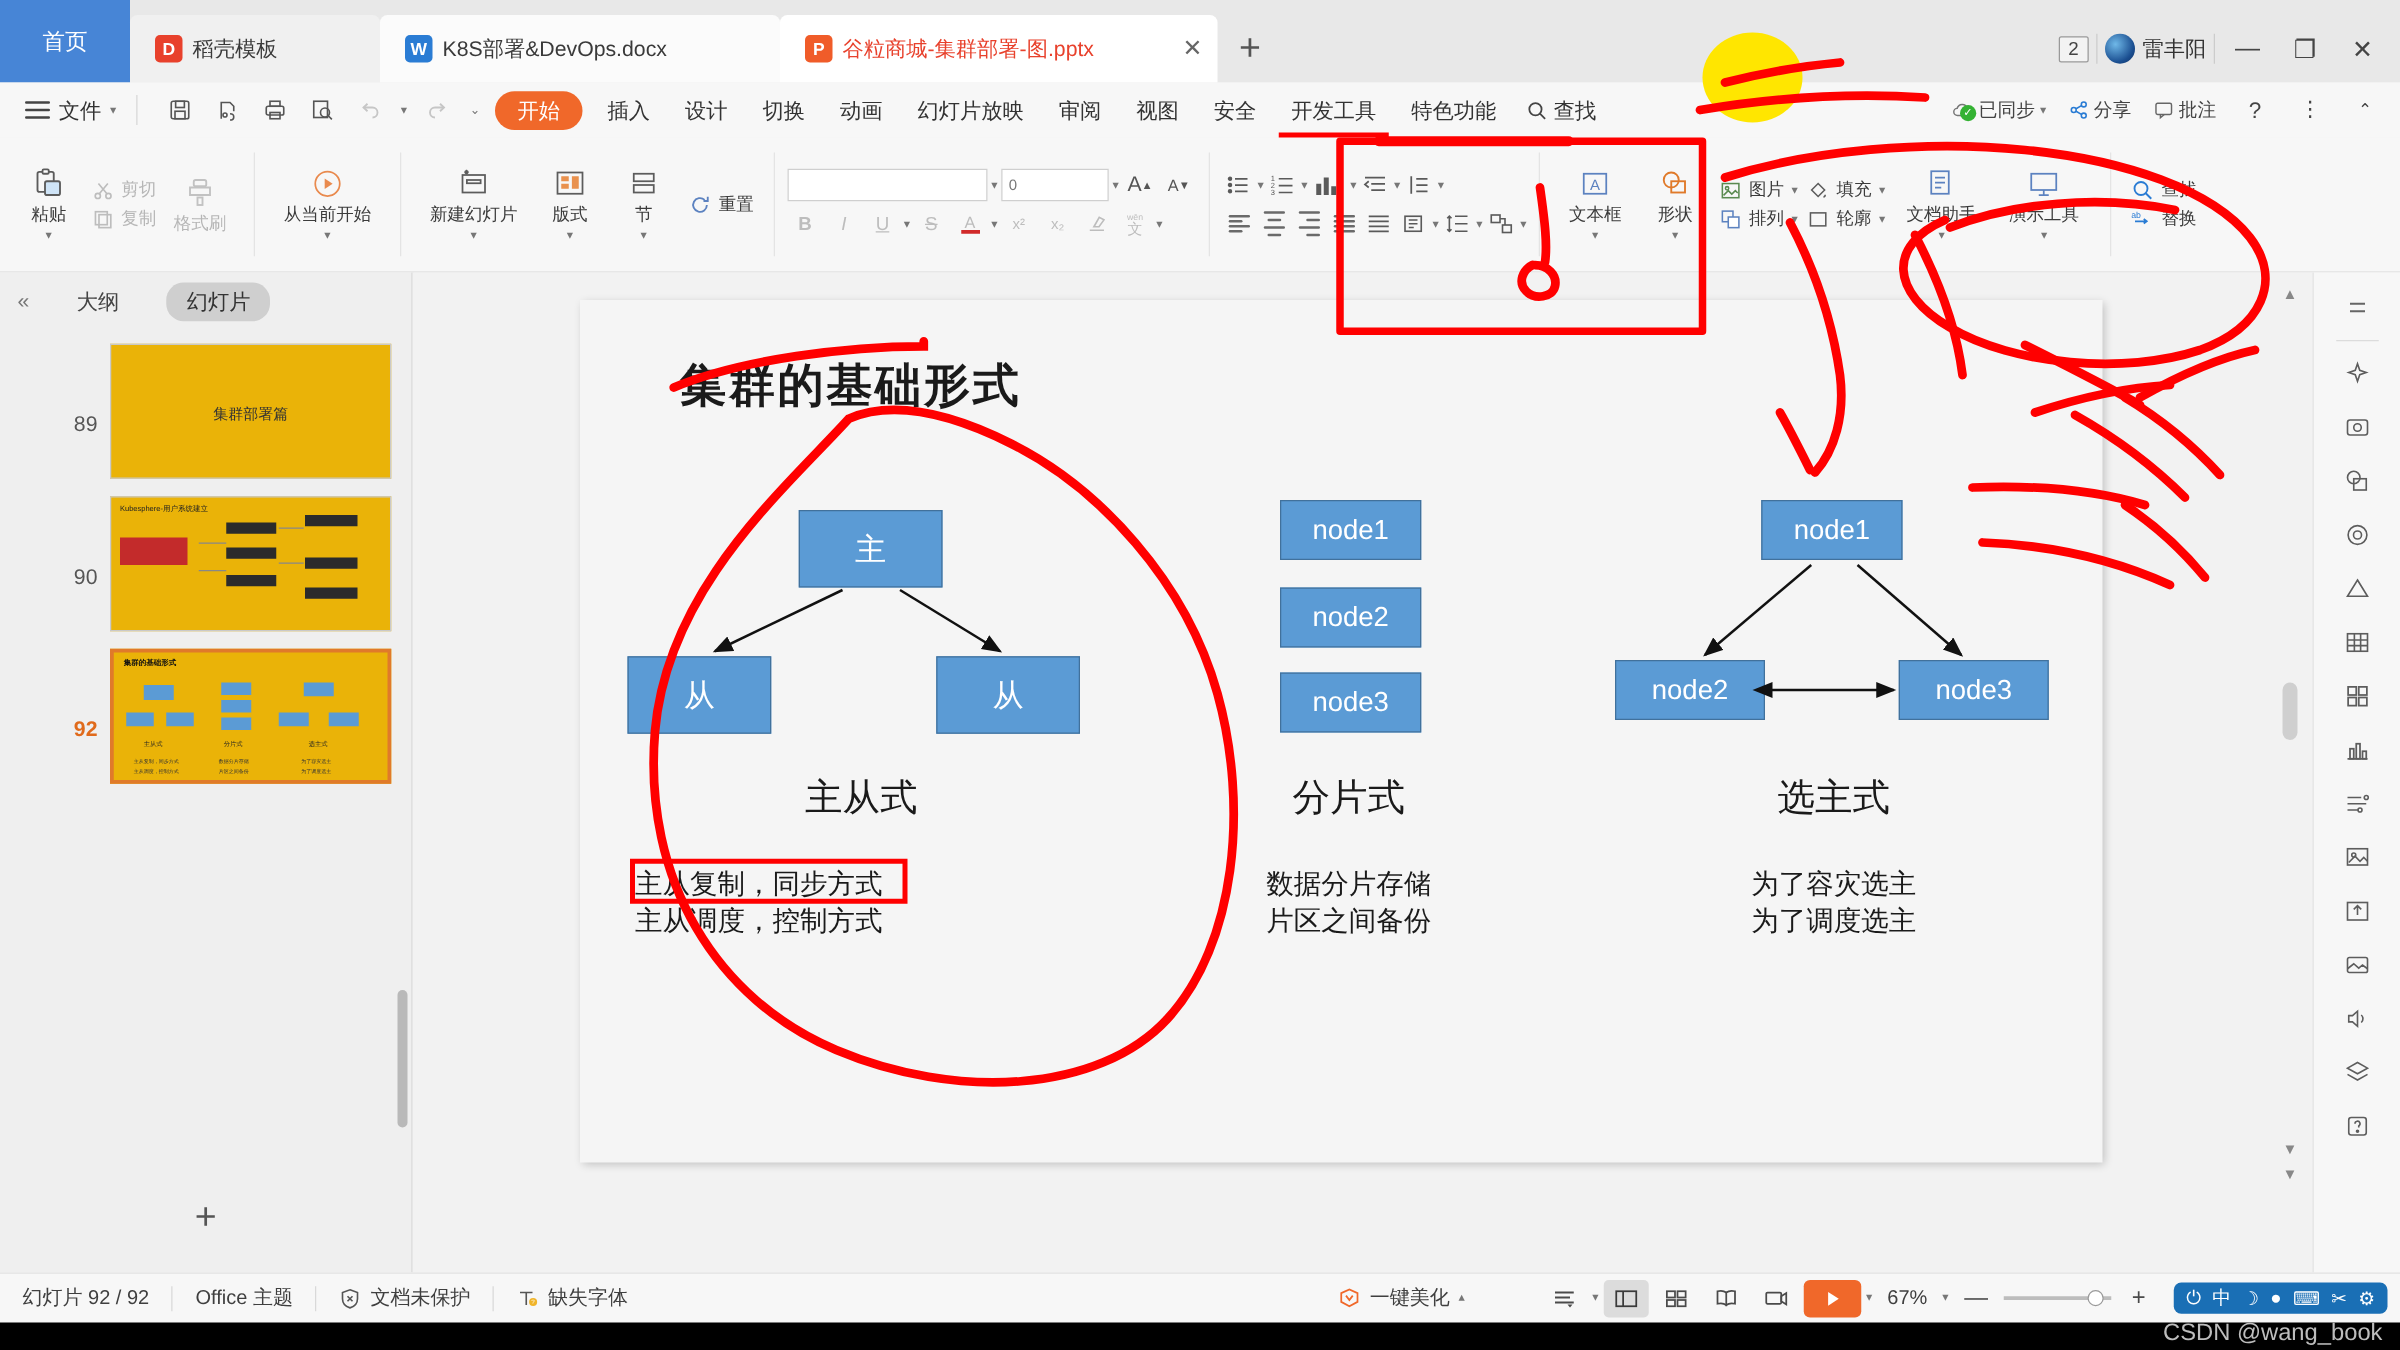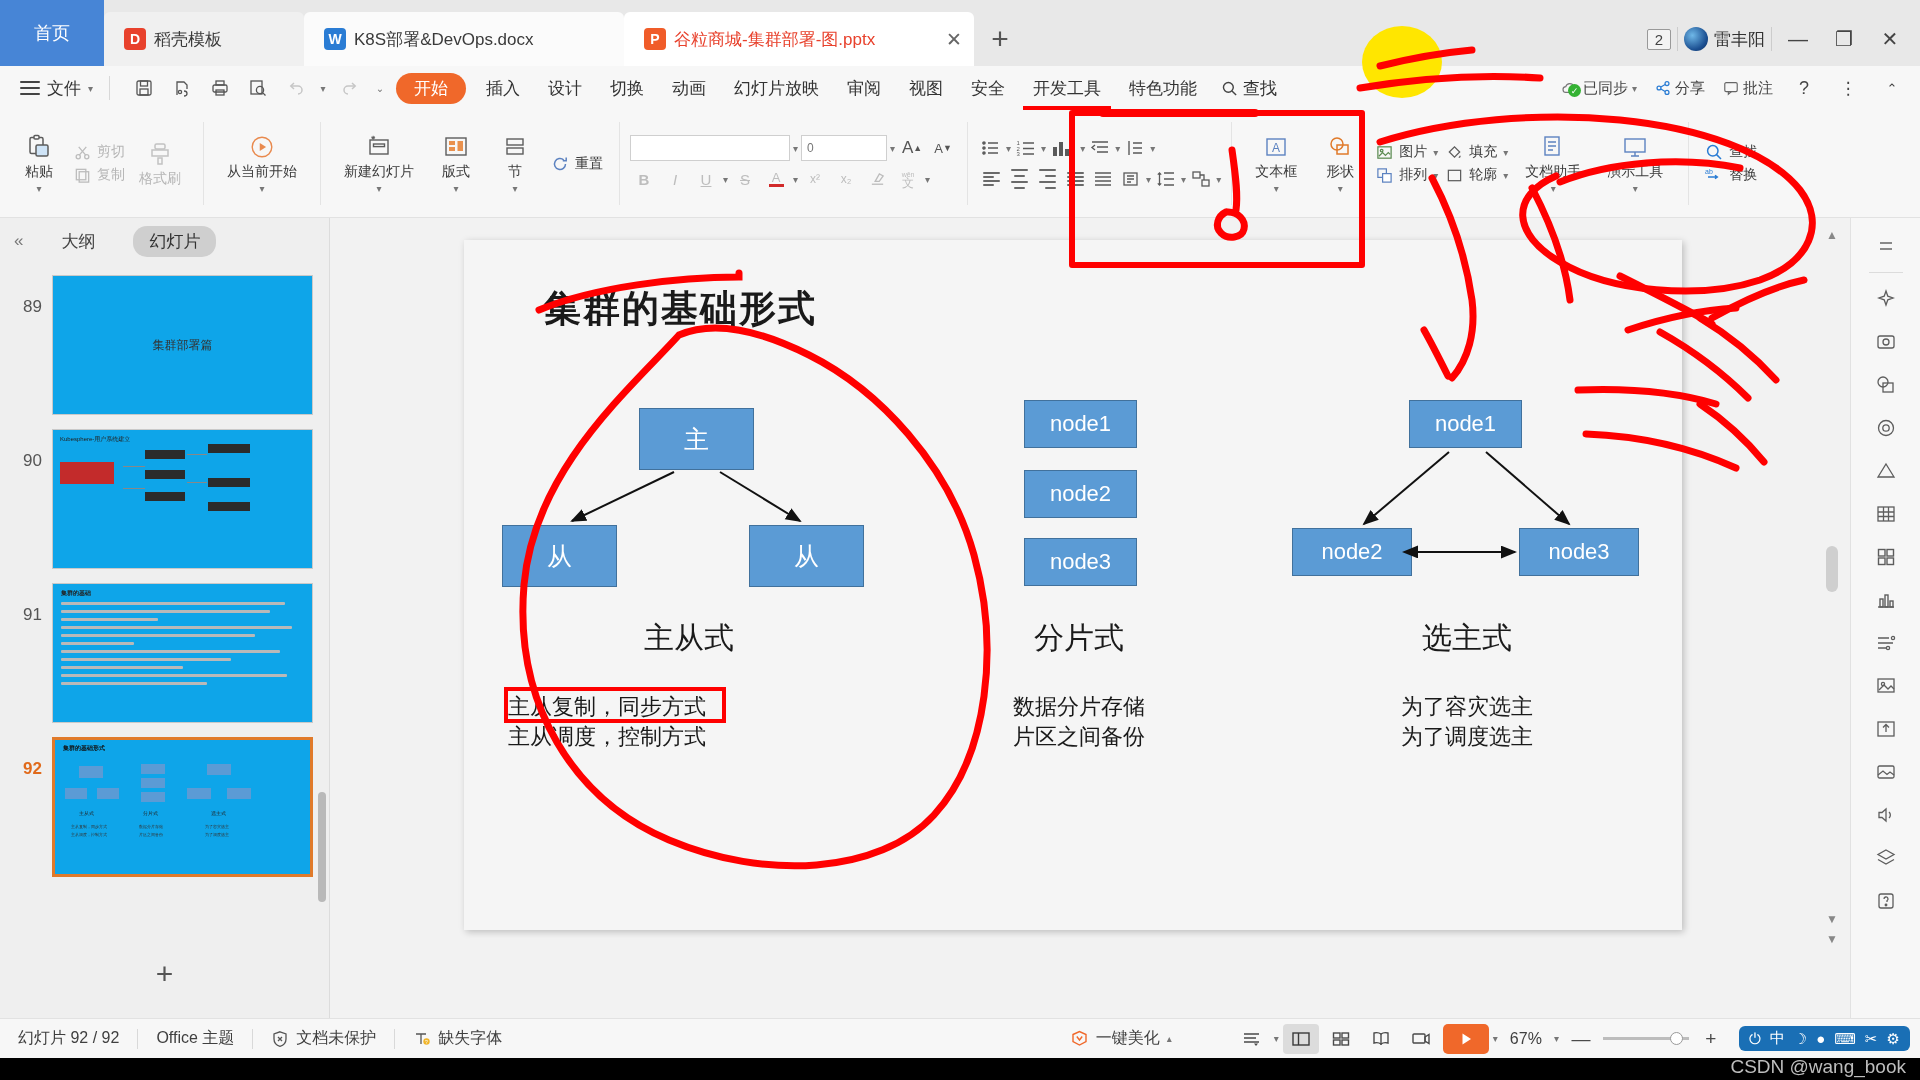--- a/index.html
+++ b/index.html
@@ -105,24 +105,24 @@
 
   
   .leftpanel { position:absolute; left:0; top:218px; width:330px; bottom:62px;
                background:#efefef; border-right:1px solid #dcdcdc; }
   .lp-head { height:46px; display:flex; align-items:center; gap:22px;
              padding-left:14px; font-size:17px; color:#444; }
   .lp-chev { color:#777; font-size:17px; }
   .lp-tab { padding:4px 16px; border-radius:14px;font-family:Liberation Mono, monospace; }
   .lp-tab.on { background:#cfcfcf; color:#333; }
   .thumbs { position:absolute; top:46px; left:0; right:0; bottom:62px; overflow:hidden; padding-top:4px; }
-  .thumb { display:flex; align-items:flex-start; gap:10px; padding:7px 16px 7px 6px; }
+  .thumb { display:flex; align-items:center; gap:10px; padding:7px 16px 7px 6px;margin-left:36px; }
   .thumb .num { width:36px; text-align:right; font-size:17px; color:#555;
                 padding-top:22px; }
-  .thumb .card { flex:1; height:140px; background:#0ea5e9; border:1px solid #c9c9c9;
+  .thumb .card { flex:1; height:108px; background:#eab308; border:1px solid #c9c9c9;
                  position:relative; overflow:hidden; }
   .thumb.sel .num { color:#e06a1b; font-weight:bold; }
   .thumb.sel .card { border:3px solid #e07a2a; }
   .tcap { position:absolute; left:0; right:0; top:44%; text-align:center;
           font-size:12px; color:#333; }
   .tlines { position:absolute; left:8px; right:8px; top:16px; }
   .tlines b { display:block; height:3px; background:#b9b9b9; margin-bottom:5px; border-radius:1px; }
   .tnode { position:absolute; background:#5b9bd5; }
   .lp-plus { position:absolute; left:0; right:0; bottom:26px; height:36px;
              display:flex; align-items:center; justify-content:center;
@@ -711,39 +711,20 @@
           <span style="position:absolute;left:155px;top:14px;width:42px;height:9px;background:#2b2b2b;"></span>
           <span style="position:absolute;left:155px;top:48px;width:42px;height:9px;background:#2b2b2b;"></span>
           <span style="position:absolute;left:155px;top:72px;width:42px;height:9px;background:#2b2b2b;"></span>
           <span style="position:absolute;left:70px;top:36px;width:22px;height:1px;background:#888;"></span>
           <span style="position:absolute;left:70px;top:58px;width:22px;height:1px;background:#888;"></span>
           <span style="position:absolute;left:134px;top:24px;width:20px;height:1px;background:#888;"></span>
           <span style="position:absolute;left:134px;top:52px;width:20px;height:1px;background:#888;"></span>
         </span>
       </div>
 
-      <div class="thumb">
-        <span class="num">91</span>
-        <span class="card">
-          <span style="position:absolute;left:8px;top:5px;font-size:6px;font-weight:bold;color:#222;">集群的基础</span>
-          <span class="tlines" style="top:18px">
-            <b style="width:92%"></b>
-              <b style="width:86%"></b>
-              <b style="width:40%"></b>
-            <b style="width:95%"></b>
-              <b style="width:80%"></b>
-              <b style="width:30%"></b>
-            <b style="width:90%"></b>
-              <b style="width:70%"></b>
-              <b style="width:50%"></b>
-            <b style="width:93%"></b>
-              <b style="width:60%"></b>
-          </span>
-        </span>
-      </div>
 
       <div class="thumb sel">
         <span class="num">92</span>
         <span class="card">
           <span style="position:absolute;left:8px;top:4px;font-size:6px;font-weight:bold;color:#111;">集群的基础形式</span>
           <span class="tnode" style="left:24px;top:26px;width:24px;height:12px;"></span>
           <span class="tnode" style="left:10px;top:48px;width:22px;height:11px;"></span>
           <span class="tnode" style="left:42px;top:48px;width:22px;height:11px;"></span>
           <span class="tnode" style="left:86px;top:24px;width:24px;height:10px;"></span>
           <span class="tnode" style="left:86px;top:38px;width:24px;height:10px;"></span>

